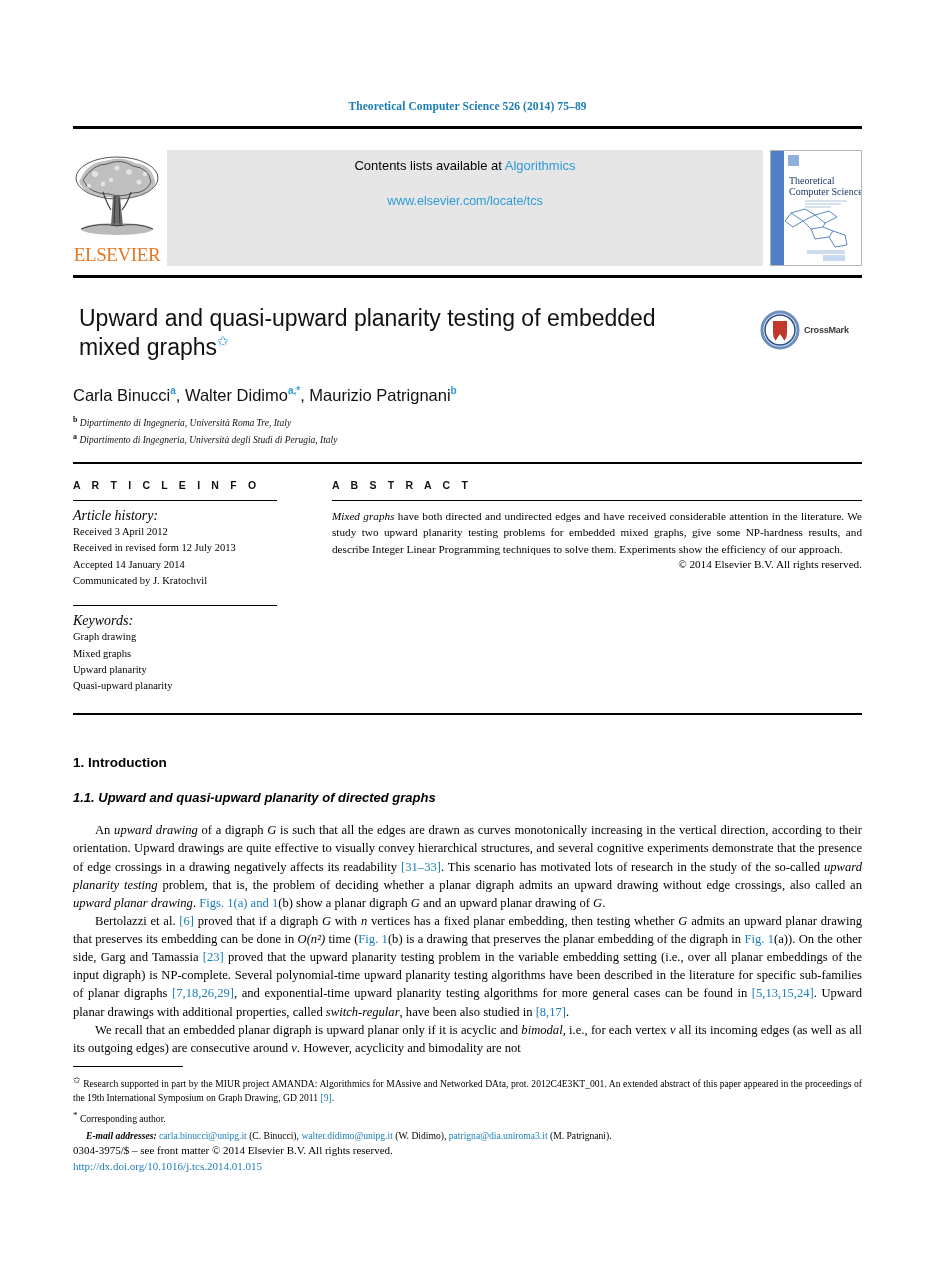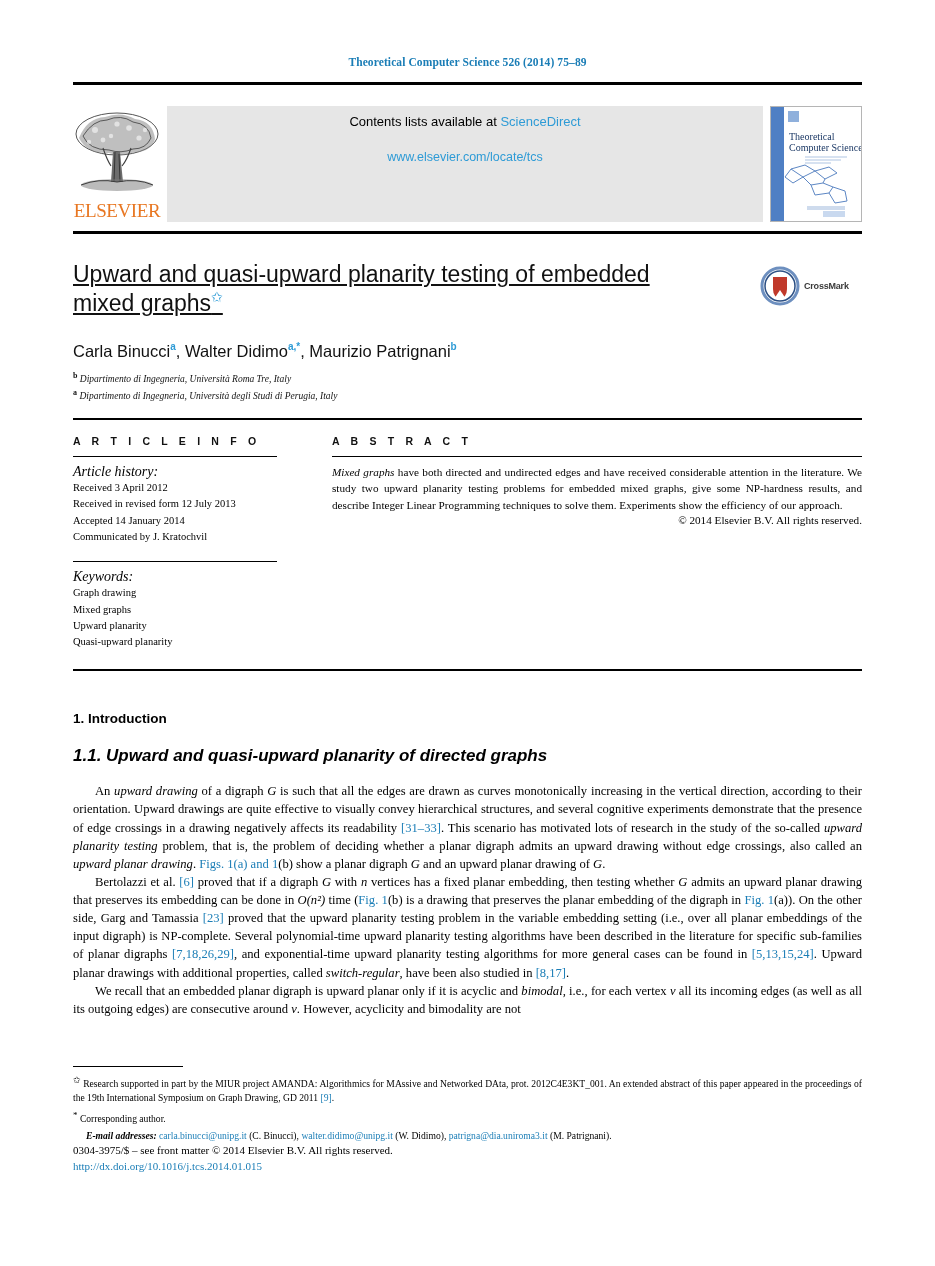--- a/index.html
+++ b/index.html
@@ -26,21 +26,21 @@
     width: 789px;
   }
 
   
   .running-head {
     text-align: center;
     font-family: "Liberation Serif", serif;
     font-size: 11.5px;
     font-weight: bold;
     color: #1a7db6;
-    padding-top: 56px;
+    padding-top: 100px;
     letter-spacing: 0.1px;
   }
 
   
   .masthead {
     margin-top: 17px;
     border-top: 3px solid #000;
     padding-top: 5px;
     display: flex;
     align-items: flex-start;
@@ -118,22 +118,21 @@
     margin-top: 26px;
     min-height: 92px;
   }
   .paper-title {
     font-family: "Liberation Sans", sans-serif;
     font-size: 23px;
     font-weight: normal;
     line-height: 1.28;
     color: #111;
     width: 620px;
-    margin: 0;
-    text-decoration: underline;
+    margin: 6px;
   }
   .title-star {
     color: #2e9bd6;
     font-size: 14px;
     vertical-align: super;
   }
   .crossmark {
     position: absolute;
     right: 2px;
     top: 4px;
@@ -242,21 +241,21 @@
   }
   .body-area { margin-top: 40px; }
   .h1 {
     font-family: "Liberation Sans", sans-serif;
     font-size: 13.5px;
     font-weight: bold;
     margin: 0 0 20px 0;
   }
   .h2 {
     font-family: "Liberation Sans", sans-serif;
-    font-size: 17px;
+    font-size: 13px;
     font-weight: bold;
     font-style: italic;
     margin: 0 0 16px 0;
   }
   p.body {
     font-size: 12.6px;
     font-family: "Liberation Serif", serif;
     line-height: 1.44;
     text-align: justify;
     margin: 0;
@@ -344,21 +343,21 @@
               <circle cx="16" cy="34" r="2.2"></circle>
             <circle cx="72" cy="22" r="2.2"></circle>
               <circle cx="38" cy="28" r="2.2"></circle>
           </g>
         </svg>
         <div class="elsevier-word">ELSEVIER</div>
       </div>
 
       <div class="journal-band">
         <div class="contents-line">
-          <span>Contents lists available at </span><span class="sd">ScienceDirect</span>
+          <span>Contents lists available at </span><span class="sd">Algorithmics</span>
         </div>
         <div class="journal-url">www.elsevier.com/locate/tcs</div>
       </div>
 
       <div class="cover-thumb">
         <svg class="cover-svg" width="90" height="114" viewBox="0 0 90 114">
           <rect x="0" y="0" width="90" height="114" fill="#ffffff"></rect>
           <rect x="0" y="0" width="13" height="114" fill="#4f7fc4"></rect>
           <rect x="17" y="4" width="11" height="11" fill="#8fb0dc"></rect>
           <text x="18" y="33" font-family="Liberation Serif, serif" font-size="10" fill="#13315f">Theoretical</text>

